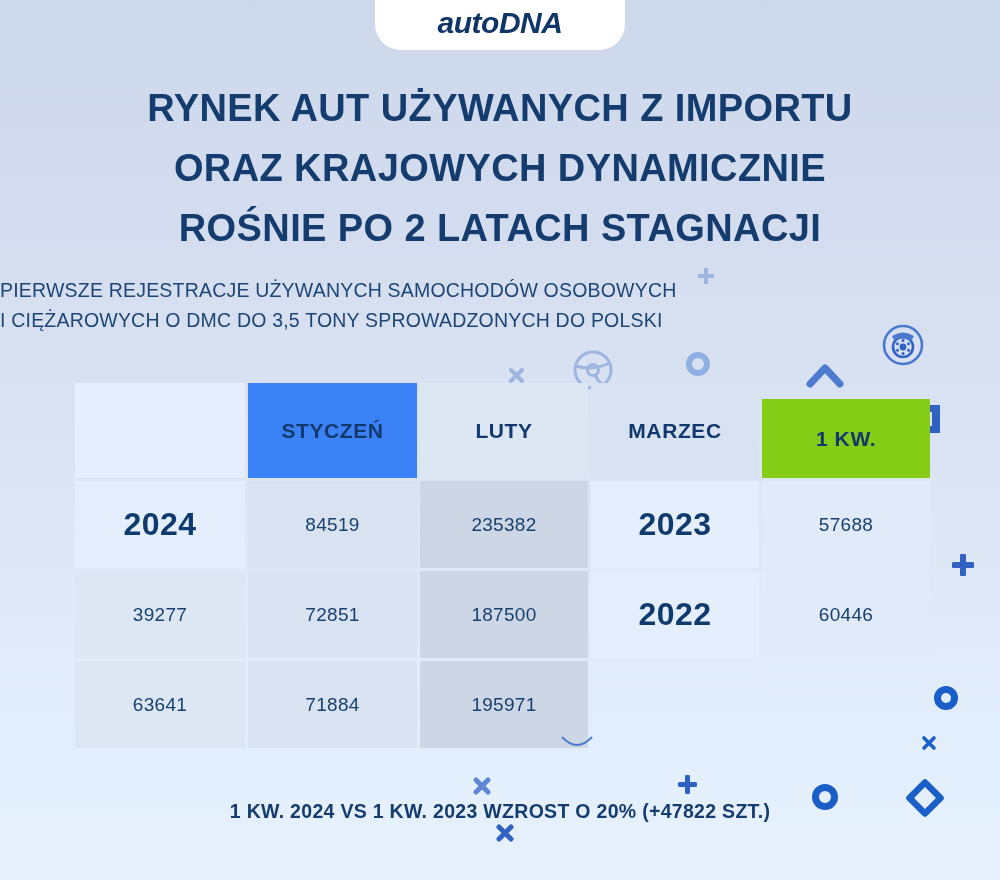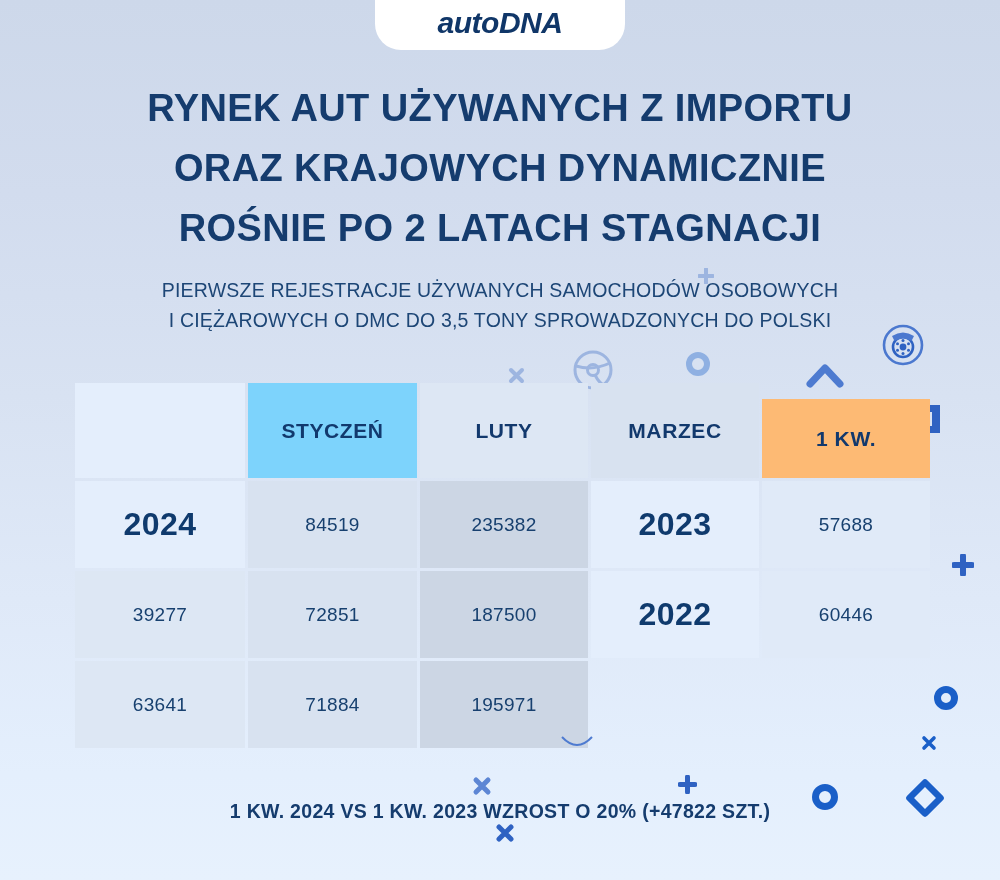--- a/index.html
+++ b/index.html
@@ -57,21 +57,21 @@
     letter-spacing: 0.4px;
     z-index: 10;
   }
   .title .tline { display: block; white-space: nowrap; }
 
   .subtitle {
     position: absolute;
     top: 275px;
     left: 0;
     width: 1000px;
-    text-align: center;
+    text-align: left;
     color: #1d4676;
     font-size: 19.5px;
     font-weight: normal;
     line-height: 30px;
     letter-spacing: 0.2px;
     z-index: 10;
   }
   .subtitle .sline { display: block; white-space: nowrap; }
 
   
@@ -87,24 +87,24 @@
     gap: 3px;
     z-index: 8;
   }
   .cell {
     display: flex;
     align-items: center;
     justify-content: center;
     color: #12396d;
   }
   .c-blank { background: #e4eefc; }
-  .h1 { background: #7dd3fc; }
+  .h1 { background: #3b82f6; }
   .h2 { background: #dde7f4; }
   .h3 { background: #d8e2f0; }
-  .h4 { background: #fdba74; margin-top: 16px; }
+  .h4 { background: #84cc16; margin-top: 16px; }
 
   .head-label {
     font-size: 21px;
     font-weight: bold;
     letter-spacing: 0.6px;
   }
 
   .year-cell {
     background: #e4eefc;
     justify-content: center;

